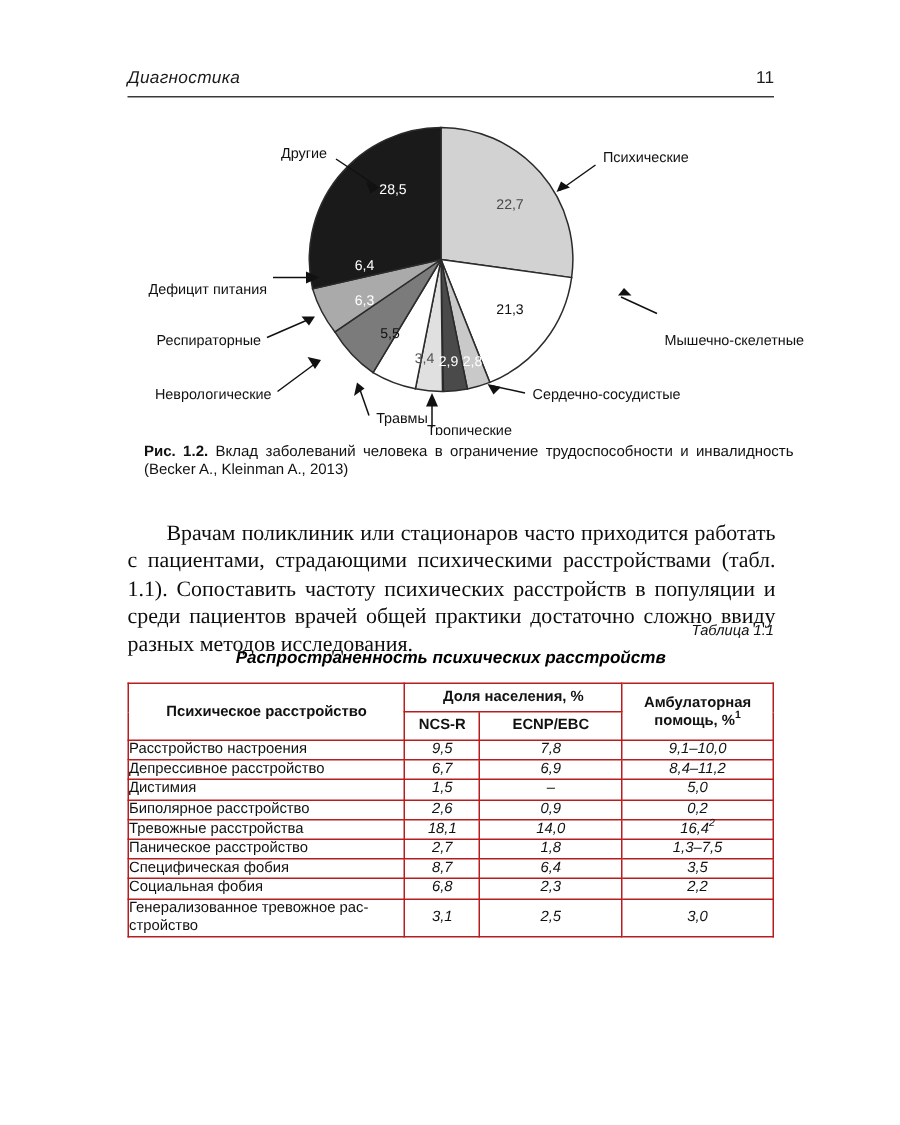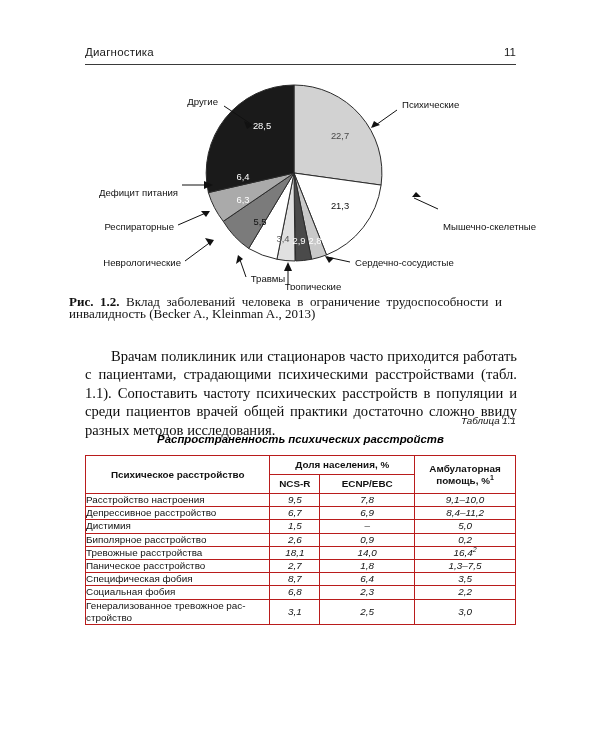--- a/index.html
+++ b/index.html
@@ -13,39 +13,39 @@
   }
   .page { position:absolute; inset:0; }
 
   
   .header {
     position:absolute; left:85px; top:46px; width:431px;
     display:flex; align-items:flex-end; justify-content:space-between;
   }
   .header-title {
     font-family:"Liberation Sans", sans-serif;
-    font-size:11.5px; letter-spacing:.2px; color:#1a1a1a;
+    font-style:italic; font-size:11.5px; letter-spacing:.2px; color:#1a1a1a;
   }
   .header-page {
     font-family:"Liberation Sans", sans-serif;
     font-size:11.5px; color:#1a1a1a;
   }
   .header-rule {
     position:absolute; left:85px; top:64px; width:431px; height:1px;
     background:#3a3a3a;
   }
 
   
   .figure { position:absolute; left:0; top:78px; width:600px; height:210px; }
   .figure svg { display:block; }
 
   .fig-caption {
-    position:absolute; left:69px; top:296px; width:433px;
-    font-family:Liberation Serif, serif;
-    font-size:13px; line-height:12.4px; color:#111;
+    position:absolute; left:96px; top:296px; width:433px;
+    font-family:Liberation Sans, sans-serif;
+    font-size:10px; line-height:12.4px; color:#111;
     text-align:justify;
   }
   .fig-caption b { font-weight:bold; }
 
   
   .body-par {
     position:absolute; left:85px; top:332px; width:432px;
     font-family:"Liberation Serif", serif;
     font-size:14.6px; line-height:18.6px; color:#0d0d0d;
     text-align:justify; text-indent:26px;

